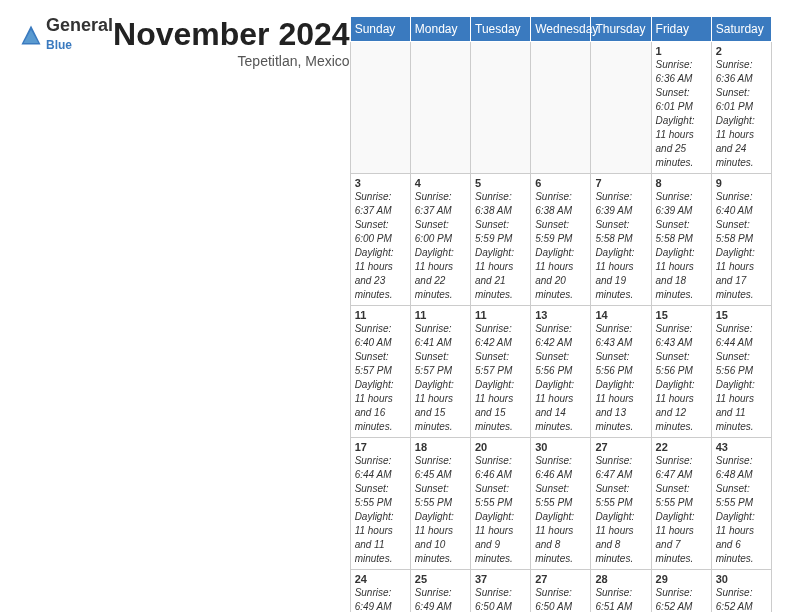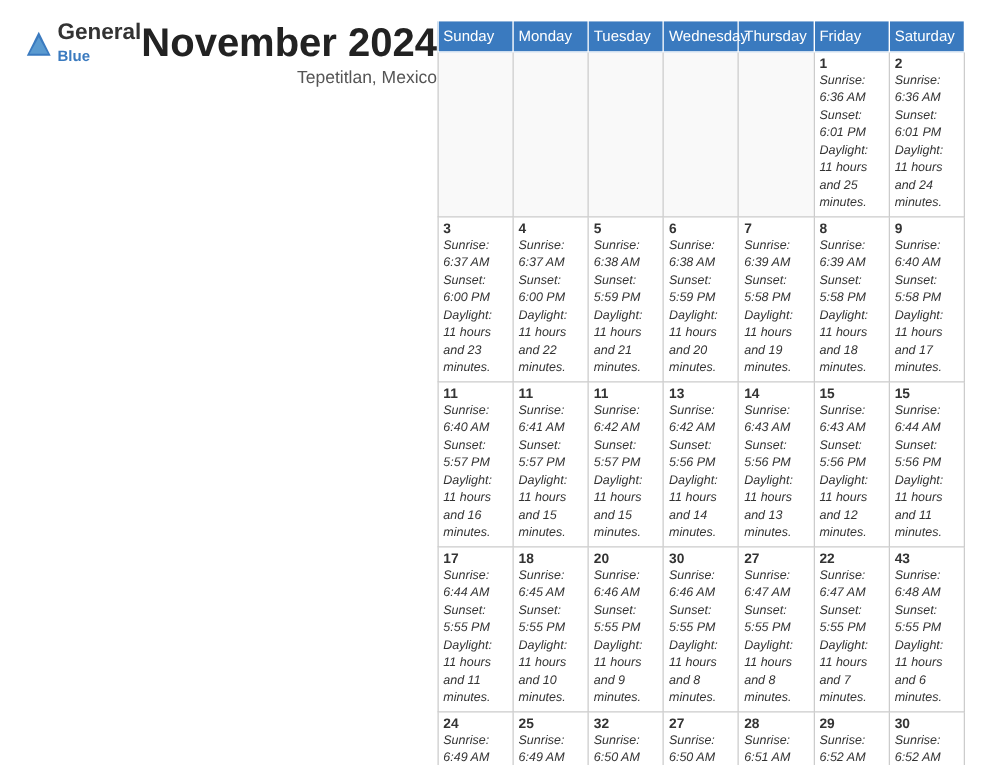--- a/index.html
+++ b/index.html
@@ -288,21 +288,21 @@
 Sunset: 5:55 PM
 Daylight: 11 hours and 6 minutes.</div>
           </td>
           <td>
             <span class="day-num">25</span>
             <div class="day-info" style="white-space: pre-line;">Sunrise: 6:49 AM
 Sunset: 5:55 PM
 Daylight: 11 hours and 5 minutes.</div>
           </td>
           <td>
-            <span class="day-num">32</span>
+            <span class="day-num">37</span>
             <div class="day-info" style="white-space: pre-line;">Sunrise: 6:50 AM
 Sunset: 5:55 PM
 Daylight: 11 hours and 4 minutes.</div>
           </td>
           <td>
             <span class="day-num">27</span>
             <div class="day-info" style="white-space: pre-line;">Sunrise: 6:50 AM
 Sunset: 5:55 PM
 Daylight: 11 hours and 4 minutes.</div>
           </td>

